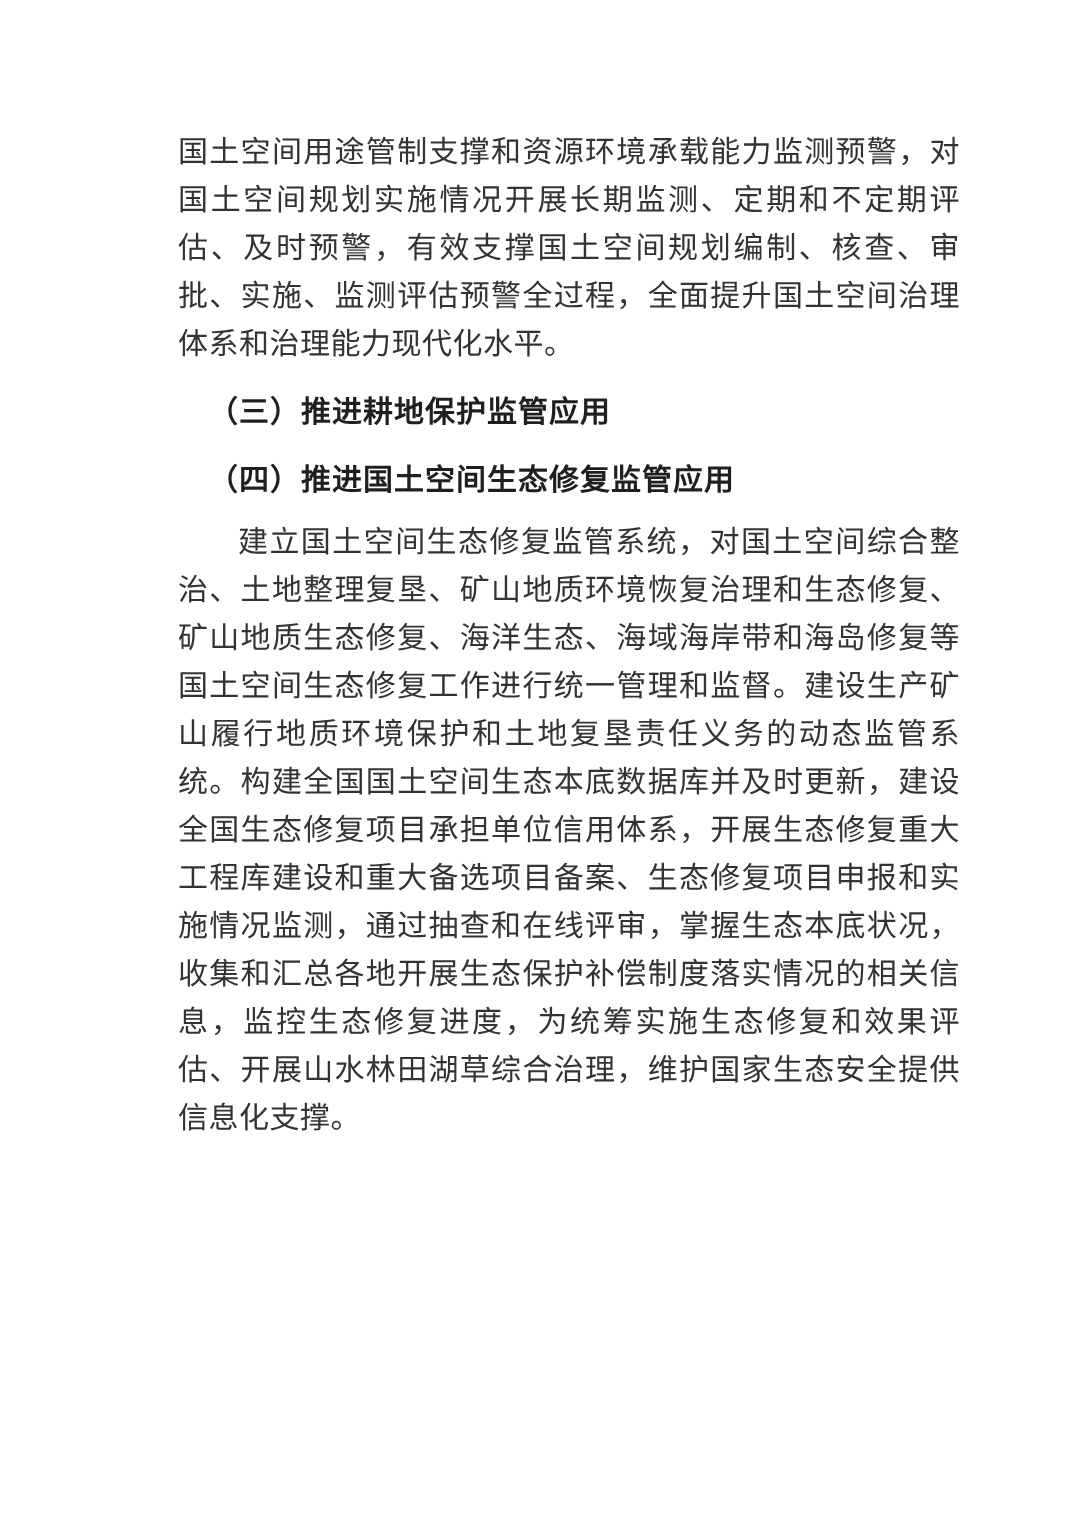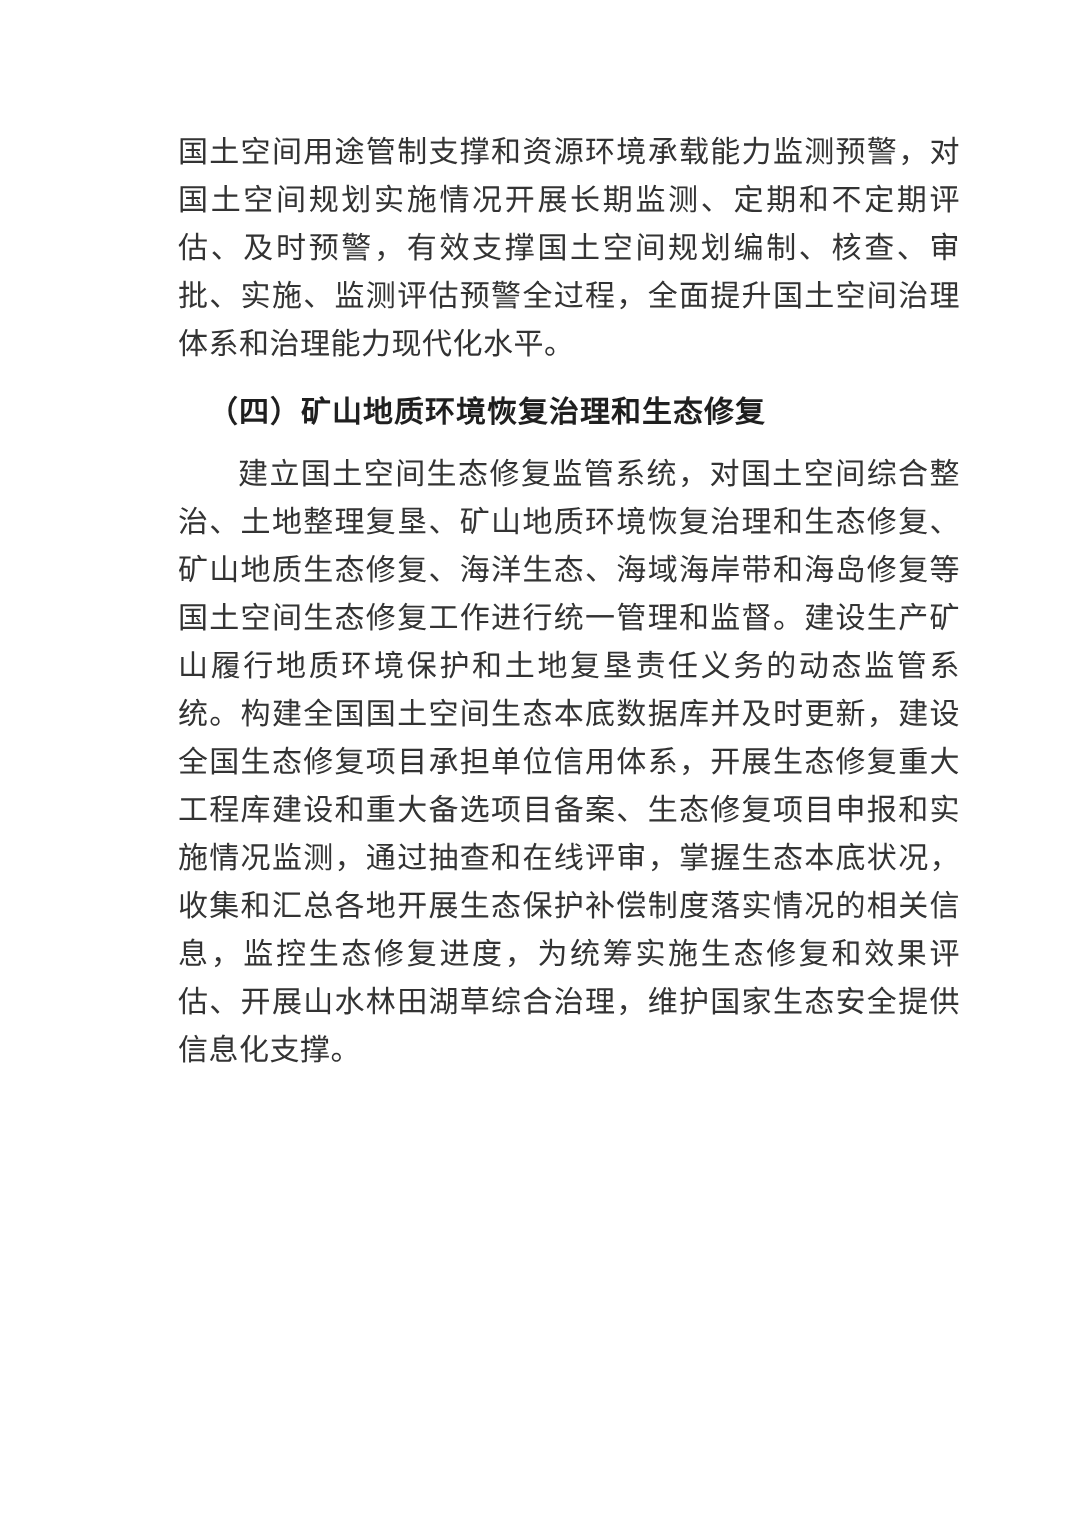--- a/index.html
+++ b/index.html
@@ -47,19 +47,20 @@
     letter-spacing: 1px;
   }
 </style>
 </head>
 <body>
 
 <div class="page">
 
   <p class="body-para no-indent">国土空间用途管制支撑和资源环境承载能力监测预警，对国土空间规划实施情况开展长期监测、定期和不定期评估、及时预警，有效支撑国土空间规划编制、核查、审批、实施、监测评估预警全过程，全面提升国土空间治理体系和治理能力现代化水平。</p>
 
+  <h2 class="heading">（三）推进耕地保护监管应用</h2>
 
 
-  <h2 class="heading">（四）矿山地质环境恢复治理和生态修复</h2>
+  <h2 class="heading">（四）推进国土空间生态修复监管应用</h2>
 
   <p class="body-para">建立国土空间生态修复监管系统，对国土空间综合整治、土地整理复垦、矿山地质环境恢复治理和生态修复、矿山地质生态修复、海洋生态、海域海岸带和海岛修复等国土空间生态修复工作进行统一管理和监督。建设生产矿山履行地质环境保护和土地复垦责任义务的动态监管系统。构建全国国土空间生态本底数据库并及时更新，建设全国生态修复项目承担单位信用体系，开展生态修复重大工程库建设和重大备选项目备案、生态修复项目申报和实施情况监测，通过抽查和在线评审，掌握生态本底状况，收集和汇总各地开展生态保护补偿制度落实情况的相关信息，监控生态修复进度，为统筹实施生态修复和效果评估、开展山水林田湖草综合治理，维护国家生态安全提供信息化支撑。</p>
 
 </div>
 
 </body></html>

